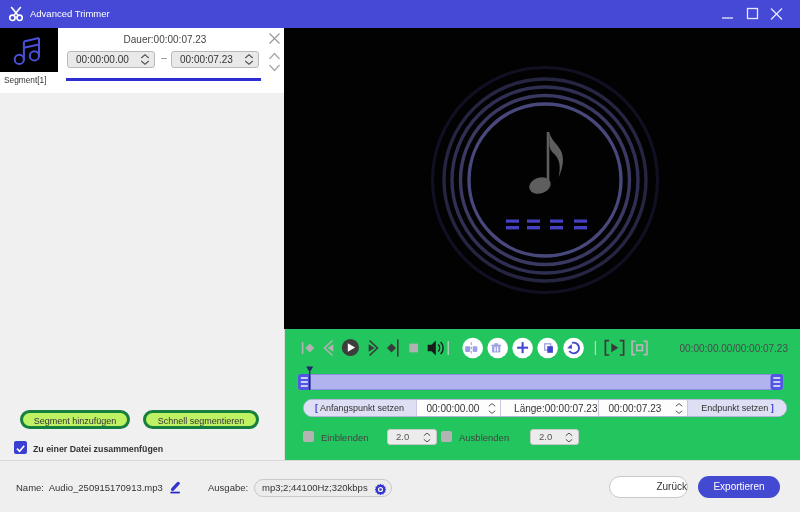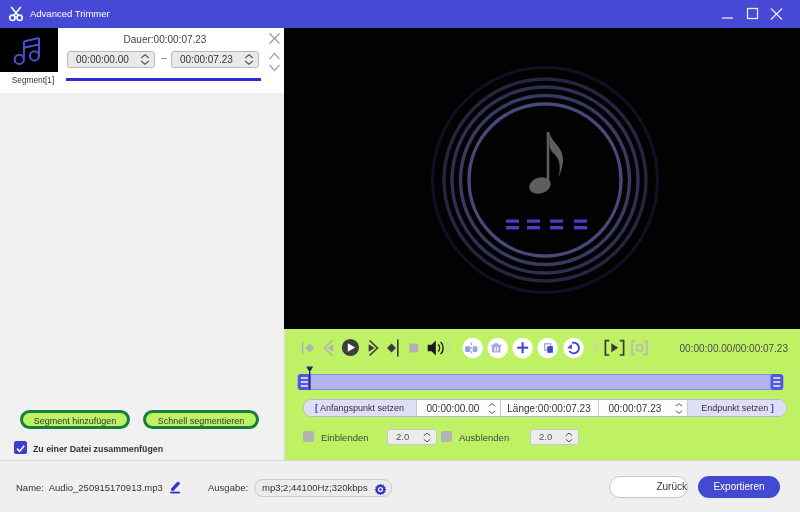--- a/index.html
+++ b/index.html
@@ -6,32 +6,32 @@
 html,body { width:800px; height:512px; overflow:hidden; font-family:"Liberation Sans",sans-serif; }
 .abs { position:absolute; }
 #app { position:relative; width:800px; height:512px; background:#f0f0f0; }
 
 #titlebar { left:0; top:0; width:800px; height:28px; background:#4549d6; }
 #titletext { left:30px; top:0; height:28px; line-height:28px; color:#fff; font-size:9.5px; }
 
 #leftpanel { left:0; top:28px; width:284px; height:432px; background:#f0f0f0; }
 #segcard { left:0; top:0; width:284px; height:65px; background:#fff; }
 #thumb { left:0; top:0; width:58px; height:44px; background:#000; }
-#seglabel { left:4px; top:47px; width:58px; text-align:center; font-size:8.3px; color:#333; }
+#seglabel { left:4px; top:47px; width:58px; font-size:8.3px; color:#333; }
 #dauer { left:66px; top:6px; width:198px; text-align:center; font-size:10px; color:#444; }
 .spinbox { top:23px; width:88px; height:17px; background:#e9e9e9; border:1px solid #b9b9b9; border-radius:3px; font-size:10px; color:#333; line-height:15px; padding-left:8px; }
 .spinarrows { position:absolute; right:4px; top:0; width:10px; height:15px; }
 #dash1 { left:158px; top:24px; width:12px; text-align:center; font-size:10px; color:#777; }
 #segline { left:66px; top:50px; width:195px; height:3px; background:#2d2dd2; }
 
 .pillbtn { height:19px; border:3px solid #15803d; border-radius:10px; background:#bef264; font-size:9px; color:#333; text-align:center; line-height:17px; }
 
 #preview { left:284px; top:28px; width:516px; height:301px; background:#020202; }
 
-#controls { left:284px; top:329px; width:516px; height:131px; background:#bef264; border-left:1px solid #dcdcdc; }
+#controls { left:284px; top:329px; width:516px; height:131px; background:#22c55e; border-left:1px solid #dcdcdc; }
 
 #bottombar { left:0; top:460px; width:800px; height:52px; background:#efefef; border-top:1px solid #d8d8d8; }
 .btxt { font-size:9.5px; color:#333; }
 #outpill { left:254px; top:18px; width:138px; height:18px; background:#ececec; border:1px solid #c9c9c9; border-radius:9px; font-size:9.5px; color:#333; line-height:16px; padding-left:7px; }
 #zurueck { left:609px; top:15px; width:79px; height:22px; background:#fff; border:1px solid #c9c9c9; border-radius:11px; font-size:10px; color:#333; text-align:right; line-height:20px; }
 #export { left:698px; top:15px; width:82px; height:22px; background:#4449d2; border-radius:11px; font-size:10px; color:#fff; text-align:center; line-height:22px; }
 </style>
 </head>
 <body>
 <div id="app">
@@ -244,21 +244,21 @@
     <div class="abs" style="left:17.5px;top:70px;width:484px;height:18px;border:1px solid #b6b6dc;border-radius:9px;background:#fdfdfd;overflow:hidden;font-size:9px;color:#333;">
       <div class="abs" style="left:0;top:0;width:113px;height:18px;background:#dedef4;border-right:1px solid #c8c8e0;text-align:center;line-height:17px;"><span style="color:#4444cc;font-weight:bold;">[</span> Anfangspunkt setzen</div>
       <div class="abs" style="left:113px;top:0;width:84px;height:18px;border-right:1px solid #c8c8e0;line-height:17px;font-size:10px;"><span style="margin-left:10px;">00:00:00.00</span>
         <svg class="abs" style="right:3px;top:1px" width="10" height="15" viewBox="0 0 10 15">
             <g stroke="#555" fill="none" stroke-width="1">
               <polyline points="1.8,5.2 5,2.6 8.2,5.2"></polyline>
               <polyline points="1.8,9.8 5,12.4 8.2,9.8"></polyline>
             </g>
           </svg>
       </div>
-      <div class="abs" style="left:197px;top:0;width:98px;height:18px;border-right:1px solid #c8c8e0;text-align:center;line-height:17px;font-size:10px;">Länge:00:00:07.23</div>
+      <div class="abs" style="left:197px;top:0;width:98px;height:18px;border-right:1px solid #c8c8e0;text-align:right;line-height:17px;font-size:10px;">Länge:00:00:07.23</div>
       <div class="abs" style="left:295px;top:0;width:89px;height:18px;border-right:1px solid #c8c8e0;line-height:17px;font-size:10px;"><span style="margin-left:10px;">00:00:07.23</span>
         <svg class="abs" style="right:3px;top:1px" width="10" height="15" viewBox="0 0 10 15">
             <g stroke="#555" fill="none" stroke-width="1">
               <polyline points="1.8,5.2 5,2.6 8.2,5.2"></polyline>
               <polyline points="1.8,9.8 5,12.4 8.2,9.8"></polyline>
             </g>
           </svg>
       </div>
       <div class="abs" style="left:384px;top:0;width:100px;height:18px;background:#dedef4;text-align:center;line-height:17px;">Endpunkt setzen <span style="color:#4444cc;font-weight:bold;">]</span></div>
     </div>

